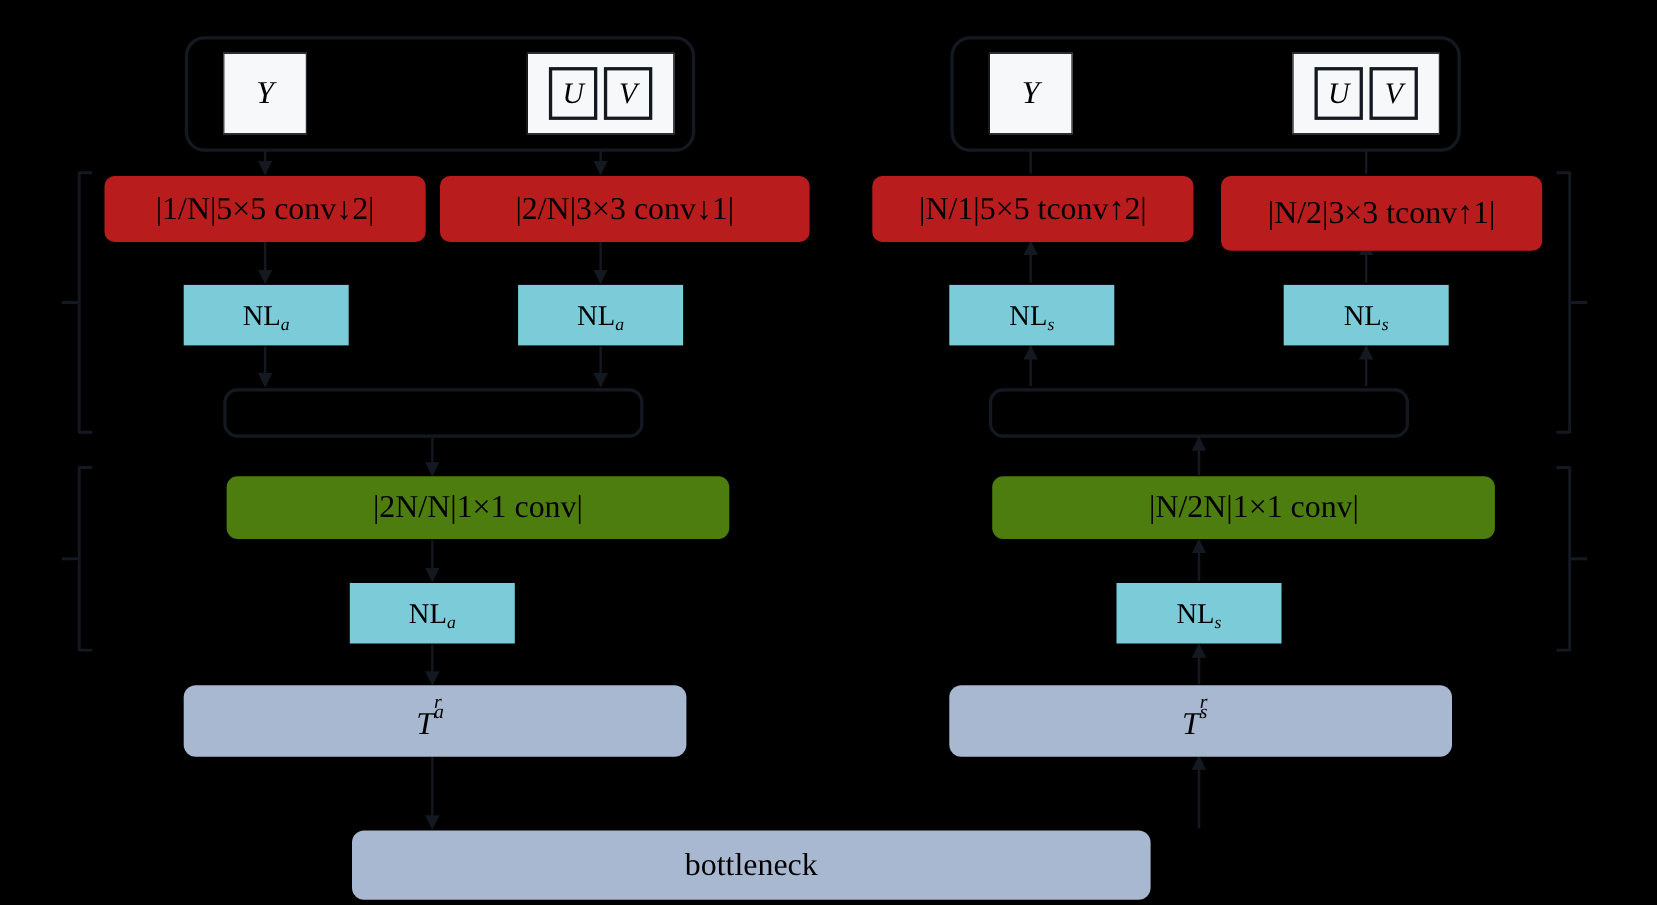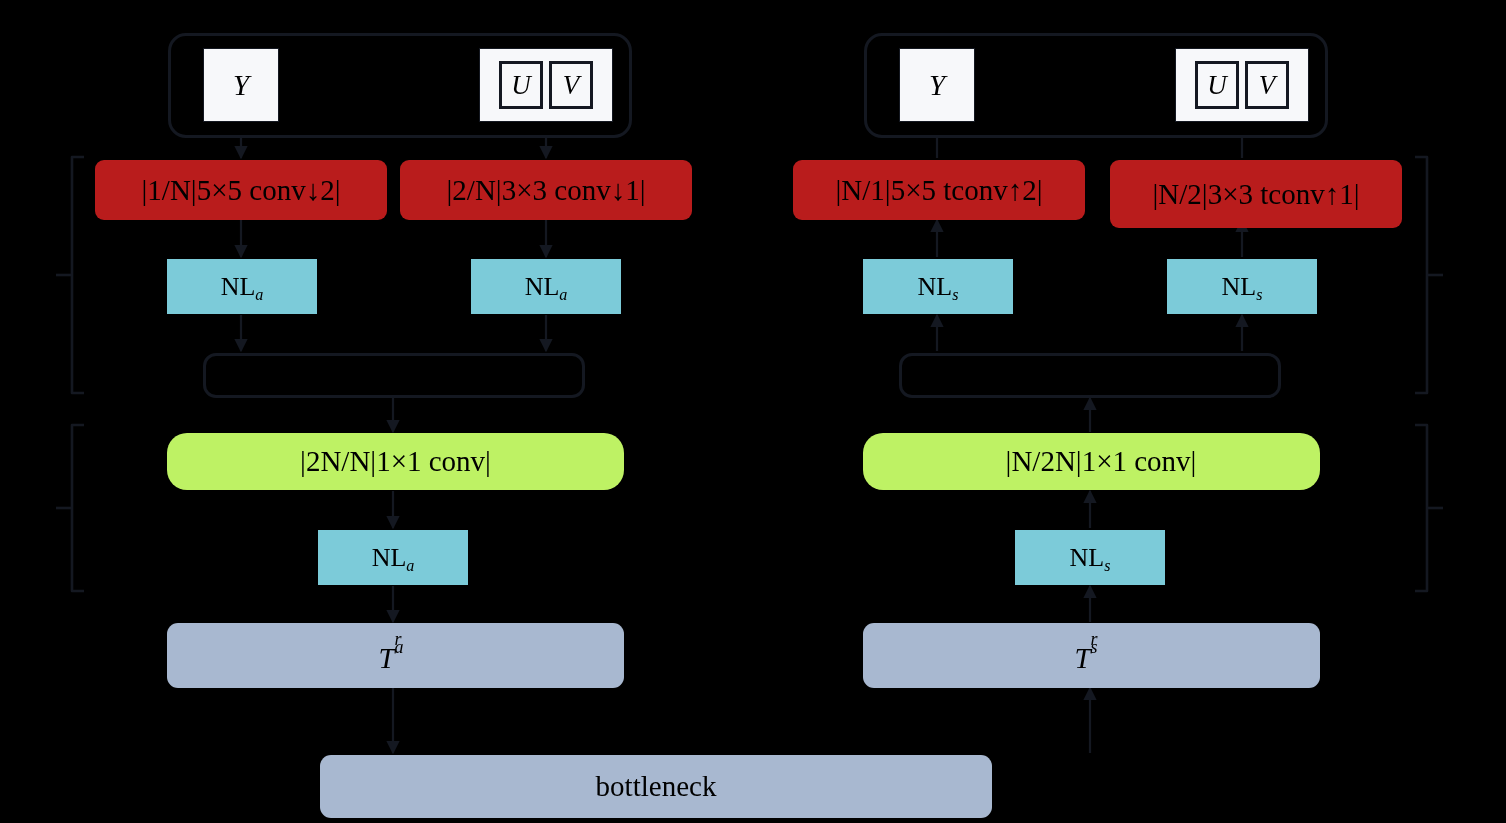--- a/index.html
+++ b/index.html
@@ -11,21 +11,21 @@
         align-items:center;justify-content:center;text-align:center;
         color:#000;line-height:1;white-space:nowrap;}
 
   
   .group-frame{background:#000;border:3px solid #141821;border-radius:18px;}
   .plane{background:#f7f8fa;border:1px solid #141821;}
   .subplane{border:3px solid #141821;background:#f7f8fa;
             display:flex;align-items:center;justify-content:center;}
   .conv{background:#b91c1c;border-radius:9px;}
   .nl{background:#7ccbd9;}
-  .oneconv{background:#bef264;border-radius:20px;}
+  .oneconv{background:#4d7c0f;border-radius:10px;margin-left:39px;}
   .tblock{background:#a8b8d0;border-radius:11px;}
   .catbar{background:#000;border:3px solid #141821;border-radius:13px;}
 
   
   .f-plane{font-size:29px;font-style:italic;}
   .f-sub{font-size:27px;font-style:italic;}
   .f-conv{font-size:29px;}
   .f-nl{font-size:26px;}
   .f-one{font-size:29px;}
   .f-t{font-size:29px;}
@@ -106,21 +106,21 @@
       <span class="subplane f-sub" style="width:38px;height:42px;">
         <span>V</span>
       </span>
     </div>
   </div>
 
   <div class="node conv f-conv" style="left:95px;top:160px;width:292px;height:60px;">
     <span>|1/N|5×5 conv↓2|</span>
   </div>
 
-  <div class="node conv f-conv" style="left:400px;top:160px;width:292px;height:60px;justify-content:center;">
+  <div class="node conv f-conv" style="left:400px;top:160px;width:336px;height:60px;justify-content:center;">
     <span>|2/N|3×3 conv↓1|</span>
   </div>
 
   <div class="node nl f-nl" style="left:167px;top:259px;width:150px;height:55px;">
     <span><span>NL</span><sub>a</sub></span>
   </div>
 
   <div class="node nl f-nl" style="left:471px;top:259px;width:150px;height:55px;">
     <span><span>NL</span><sub>a</sub></span>
   </div>
@@ -183,17 +183,17 @@
   </div>
 
   <div class="node nl f-nl" style="left:1015px;top:530px;width:150px;height:55px;">
     <span><span>NL</span><sub>s</sub></span>
   </div>
 
   <div class="node tblock f-t" style="left:863px;top:623px;width:457px;height:65px;">
     <span><span class="mi">T</span><span class="stack"><sup>r</sup><sub>s</sub></span></span>
   </div>
 
-  <div class="node tblock f-bn" style="left:320px;top:755px;width:672px;height:63px;">
+  <div class="node tblock f-bn" style="left:320px;top:755px;width:726px;height:63px;">
     <span>bottleneck</span>
   </div>
 
 </div>
 
 </body></html>

